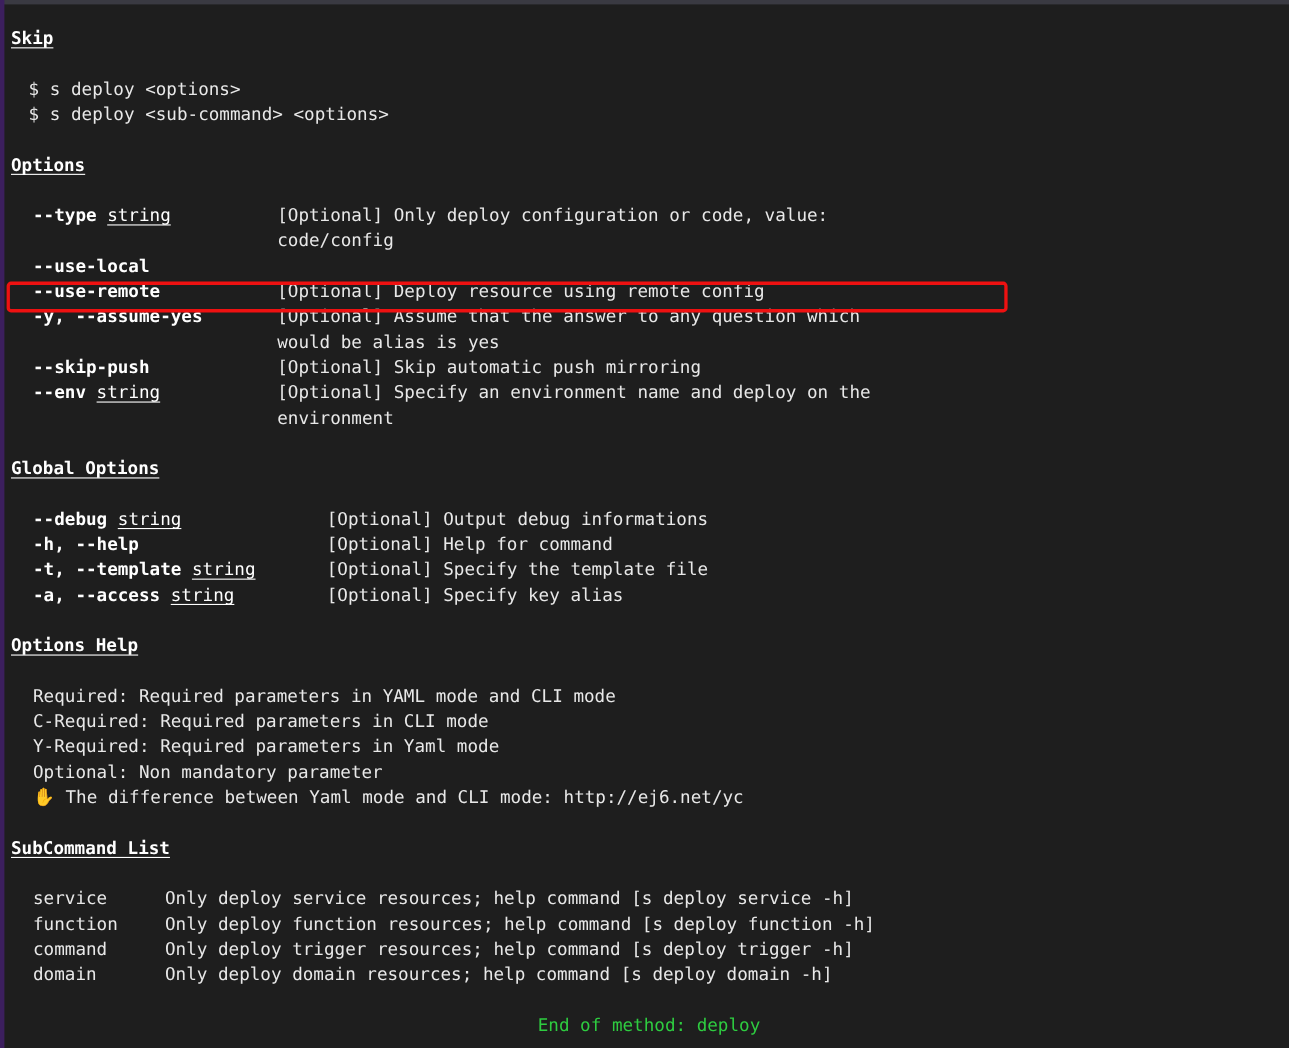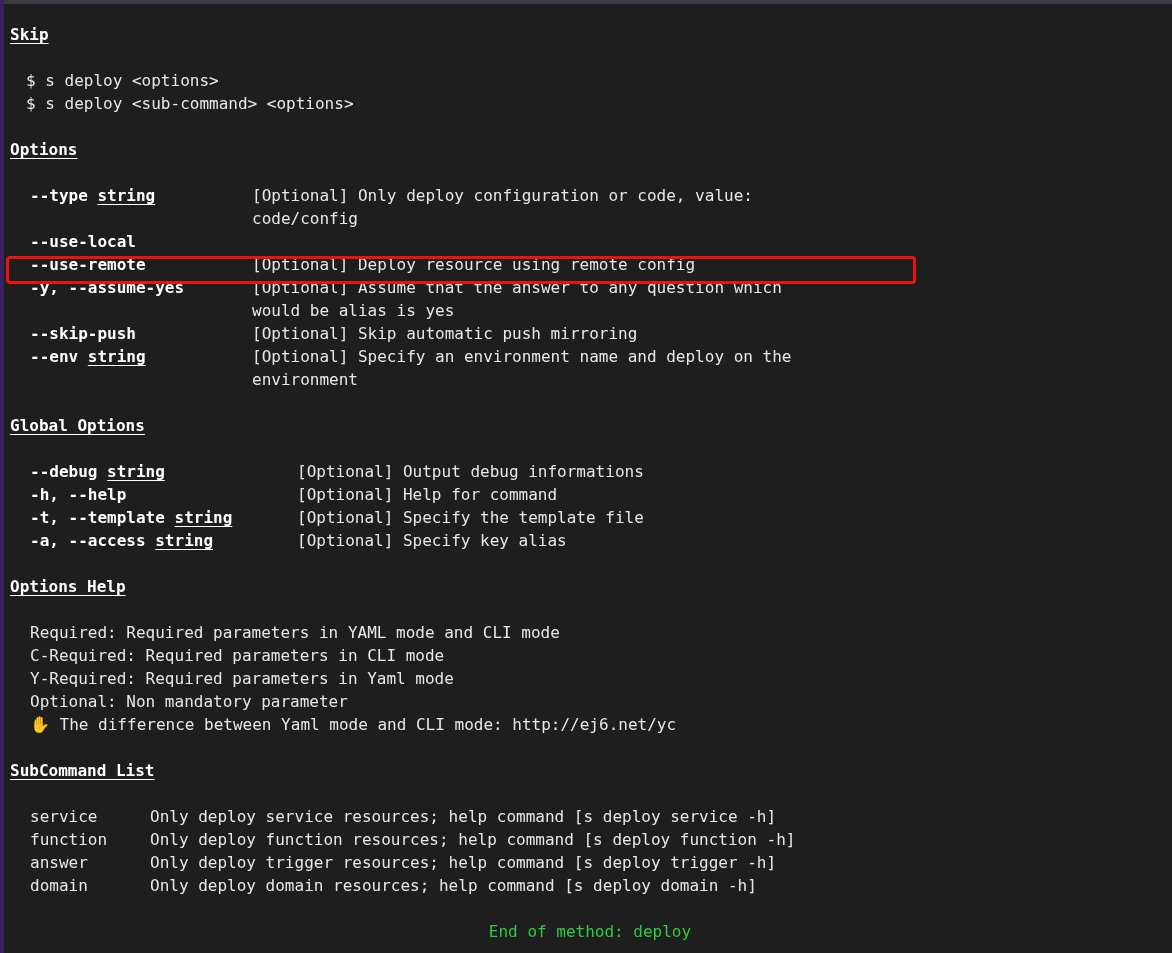--- a/index.html
+++ b/index.html
@@ -95,21 +95,21 @@
     padding-left: 26px;
     color: #e8e8e8;
   }
   .help-line {
     padding-left: 30px;
     color: #e8e8e8;
   }
   .type-hint {
     text-decoration: underline;
     text-underline-offset: 3px;
-    font-weight: bold;
+    font-weight: normal;
     color: #ffffff;
     text-align: center;
   }
   .emoji {
     font-family: "DejaVu Sans", sans-serif;
     color: #f0a830;
   }
   .end-line {
     color: #2ecc40;
     padding-left: 8px;
@@ -217,21 +217,21 @@
 
     <div class="row">
       <span class="col-name">service</span>
       <span class="col-desc">Only deploy service resources; help command [s deploy service -h]</span>
     </div>
     <div class="row">
       <span class="col-name">function</span>
       <span class="col-desc">Only deploy function resources; help command [s deploy function -h]</span>
     </div>
     <div class="row">
-      <span class="col-name">answer</span>
+      <span class="col-name">command</span>
       <span class="col-desc">Only deploy trigger resources; help command [s deploy trigger -h]</span>
     </div>
     <div class="row">
       <span class="col-name">domain</span>
       <span class="col-desc">Only deploy domain resources; help command [s deploy domain -h]</span>
     </div>
 
     <div class="blank"></div>
     <div class="line end-line">End of method: deploy</div>
 

